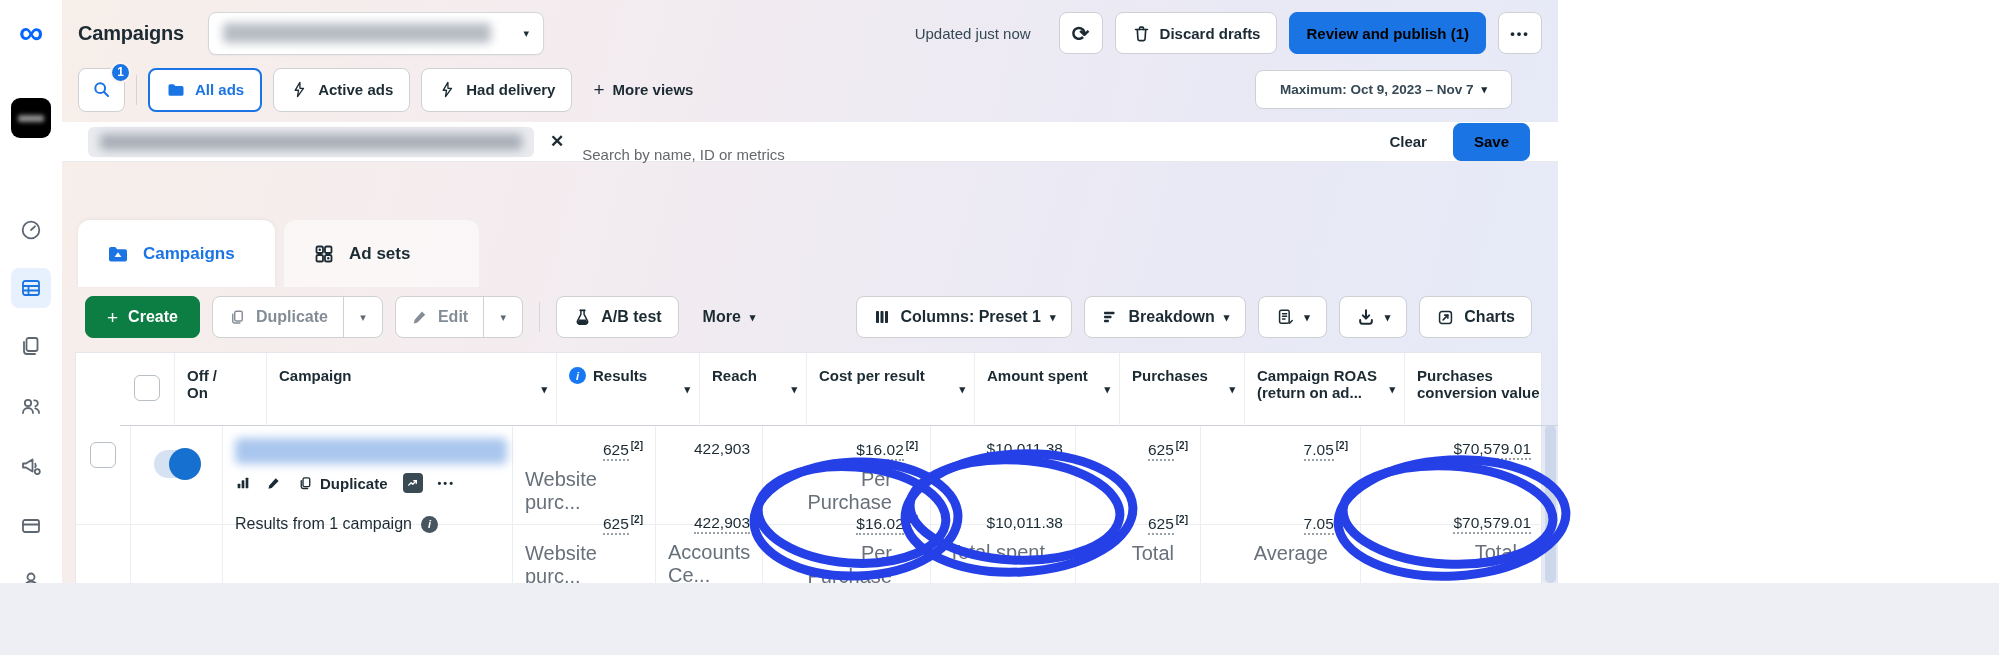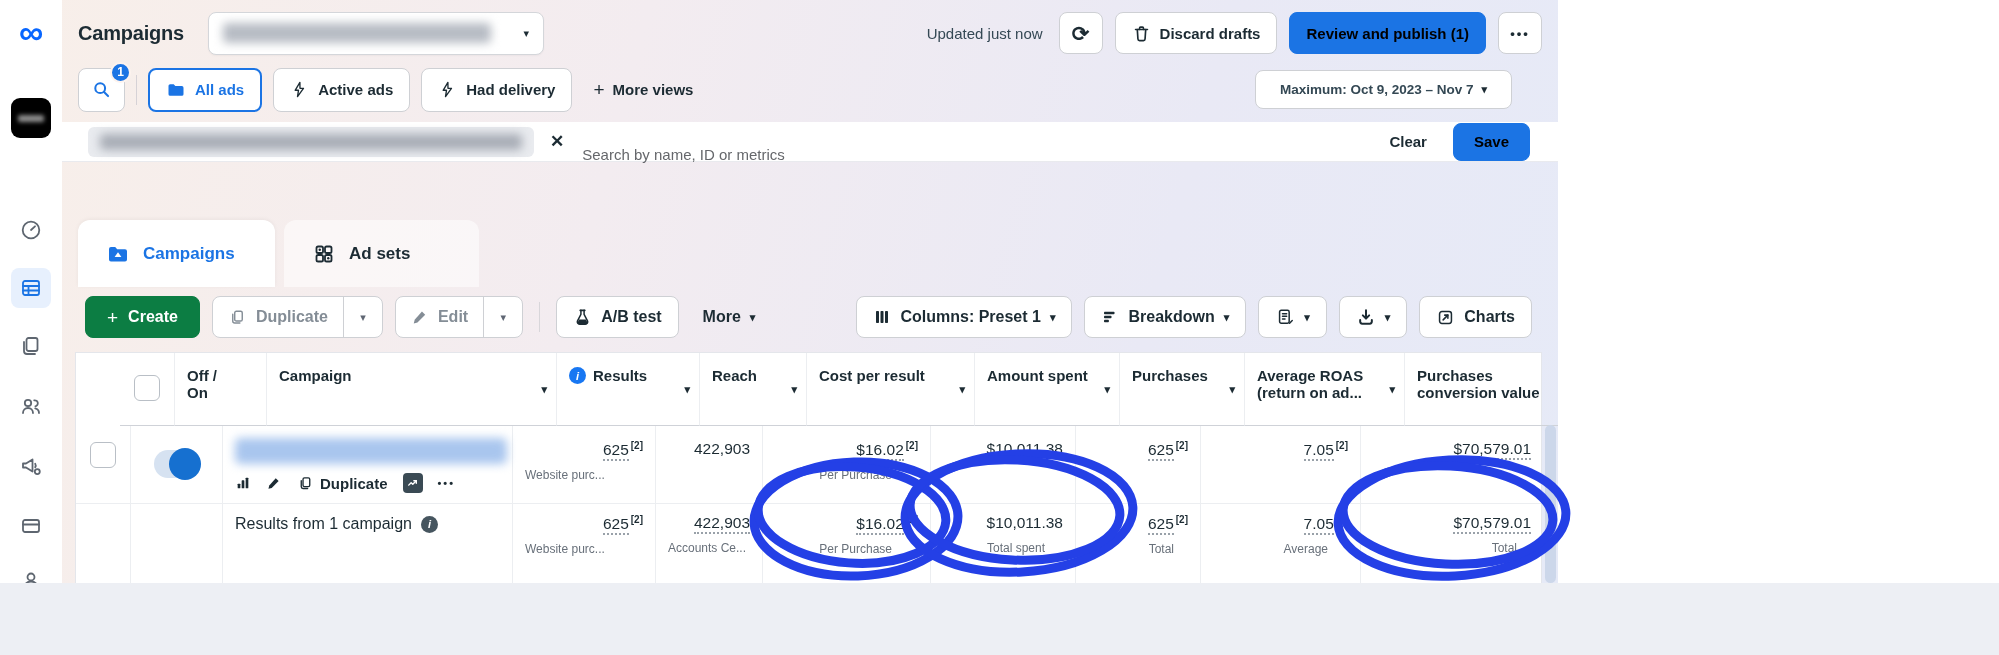--- a/index.html
+++ b/index.html
@@ -33,21 +33,21 @@
   .btn-primary { background:#1b74e4; border-color:#1b74e4; color:#000000; }
   .caret { font-size:11px; line-height:1; color:#1c2b33; }
   .blur-bar { border-radius:4px; filter:blur(5px); }
 
   
   .header-row { position:absolute; left:78px; top:11px; width:1464px; height:44px; display:flex; align-items:center; z-index:4; }
   .page-title { font-size:20px; font-weight:700; letter-spacing:-.2px; }
   .account-select { width:336px; height:43px; margin-left:24px; background:#fff; border:1px solid #d4d6da; border-radius:8px; display:flex; align-items:center; justify-content:space-between; padding:0 14px; box-shadow:0 1px 2px rgba(0,0,0,.04); }
   .account-select .blur-bar { width:268px; height:20px; background:#b7bcc4; }
   .hdr-right { margin-left:auto; display:flex; align-items:center; gap:12px; }
-  .updated-txt { font-size:15px; color:#344854; margin-right:4px; }
+  .updated-txt { font-size:15px; color:#344854; margin-right:16px; }
   .icon-btn { width:44px; justify-content:center; padding:0; }
   .refresh-glyph { font-size:21px; font-weight:700; line-height:1; }
   .dots-glyph { font-size:13px; letter-spacing:2px; font-weight:700; }
 
   
   .views-row { position:absolute; left:78px; top:67px; height:45px; display:flex; align-items:center; gap:11px; z-index:4; }
   .search-btn { position:relative; width:47px; height:44px; justify-content:center; padding:0; }
   .search-badge { position:absolute; top:-7px; right:-7px; width:21px; height:21px; border-radius:50%; background:#1b74e4; border:2px solid #fdf3ee; color:#fff; font-size:12px; font-weight:700; display:flex; align-items:center; justify-content:center; }
   .vdiv { width:1px; height:30px; background:#d6d2d6; }
   .view-chip { height:44px; }
@@ -94,21 +94,21 @@
   .thead .cell { border-bottom:1px solid #cfd2d8; font-size:15px; font-weight:700; padding-top:14px; }
   .trow { height:72px; }
   .trow .cell { border-bottom:1px solid #eceef1; }
   .tsum { height:86px; }
   .tsum .cell { border-bottom:1px solid #e4e6eb; }
   .hcaret { position:absolute; right:9px; top:50%; transform:translateY(-50%); }
   .num { text-align:right; font-size:15.5px; padding-top:14px; }
   .tsum .num { padding-top:16px; }
   .sup { font-size:10px; vertical-align:super; font-weight:600; margin-left:2px; }
   .dotted { border-bottom:2px dotted #99a1a9; padding-bottom:1px; }
-  .sub { font-size:12px; color:#68707a; margin-top:9px; }
+  .sub { font-size:20px; color:#68707a; margin-top:9px; }
   .sub-left { text-align:left; }
   .sub-right { text-align:right; padding-right:14px; }
   .checkbox { width:26px; height:26px; border:1.5px solid #b9bfc6; border-radius:6px; background:#fff; margin:6px auto 0; }
   .toggle { width:46px; height:28px; border-radius:14px; background:#d6e2f1; position:relative; margin:14px auto 0; }
   .toggle .knob { position:absolute; right:-1px; top:-2px; width:32px; height:32px; border-radius:50%; background:#1670d0; }
   .camp-blur { width:272px; height:26px; background:#a9c6ee; border-radius:5px; filter:blur(5px); margin-top:2px; }
   .row-actions { display:flex; align-items:center; gap:15px; margin-top:9px; }
   .row-actions .lbl { font-size:15px; font-weight:600; display:flex; align-items:center; gap:6px; }
   .chart-chip { width:20px; height:20px; background:#3a4a54; border-radius:4px; display:flex; align-items:center; justify-content:center; }
   .info-blue,.info-dark { display:inline-flex; width:17px; height:17px; border-radius:50%; background:#1877f2; color:#fff; font-size:11px; font-weight:700; align-items:center; justify-content:center; font-style:italic; vertical-align:-3px; }
@@ -396,21 +396,21 @@
       </div>
       <div class="cell">
         <span>Amount spent</span>
         <span class="caret hcaret">▾</span>
       </div>
       <div class="cell">
         <span>Purchases</span>
         <span class="caret hcaret">▾</span>
       </div>
       <div class="cell">
-        <div>Average ROAS</div>
+        <div>Campaign ROAS</div>
         <div>(return on ad...</div>
         <span class="caret hcaret">▾</span>
       </div>
       <div class="cell">
         <div>Purchases</div>
         <div>conversion value</div>
       </div>
     </div>
 
     <div class="grid-row trow">

